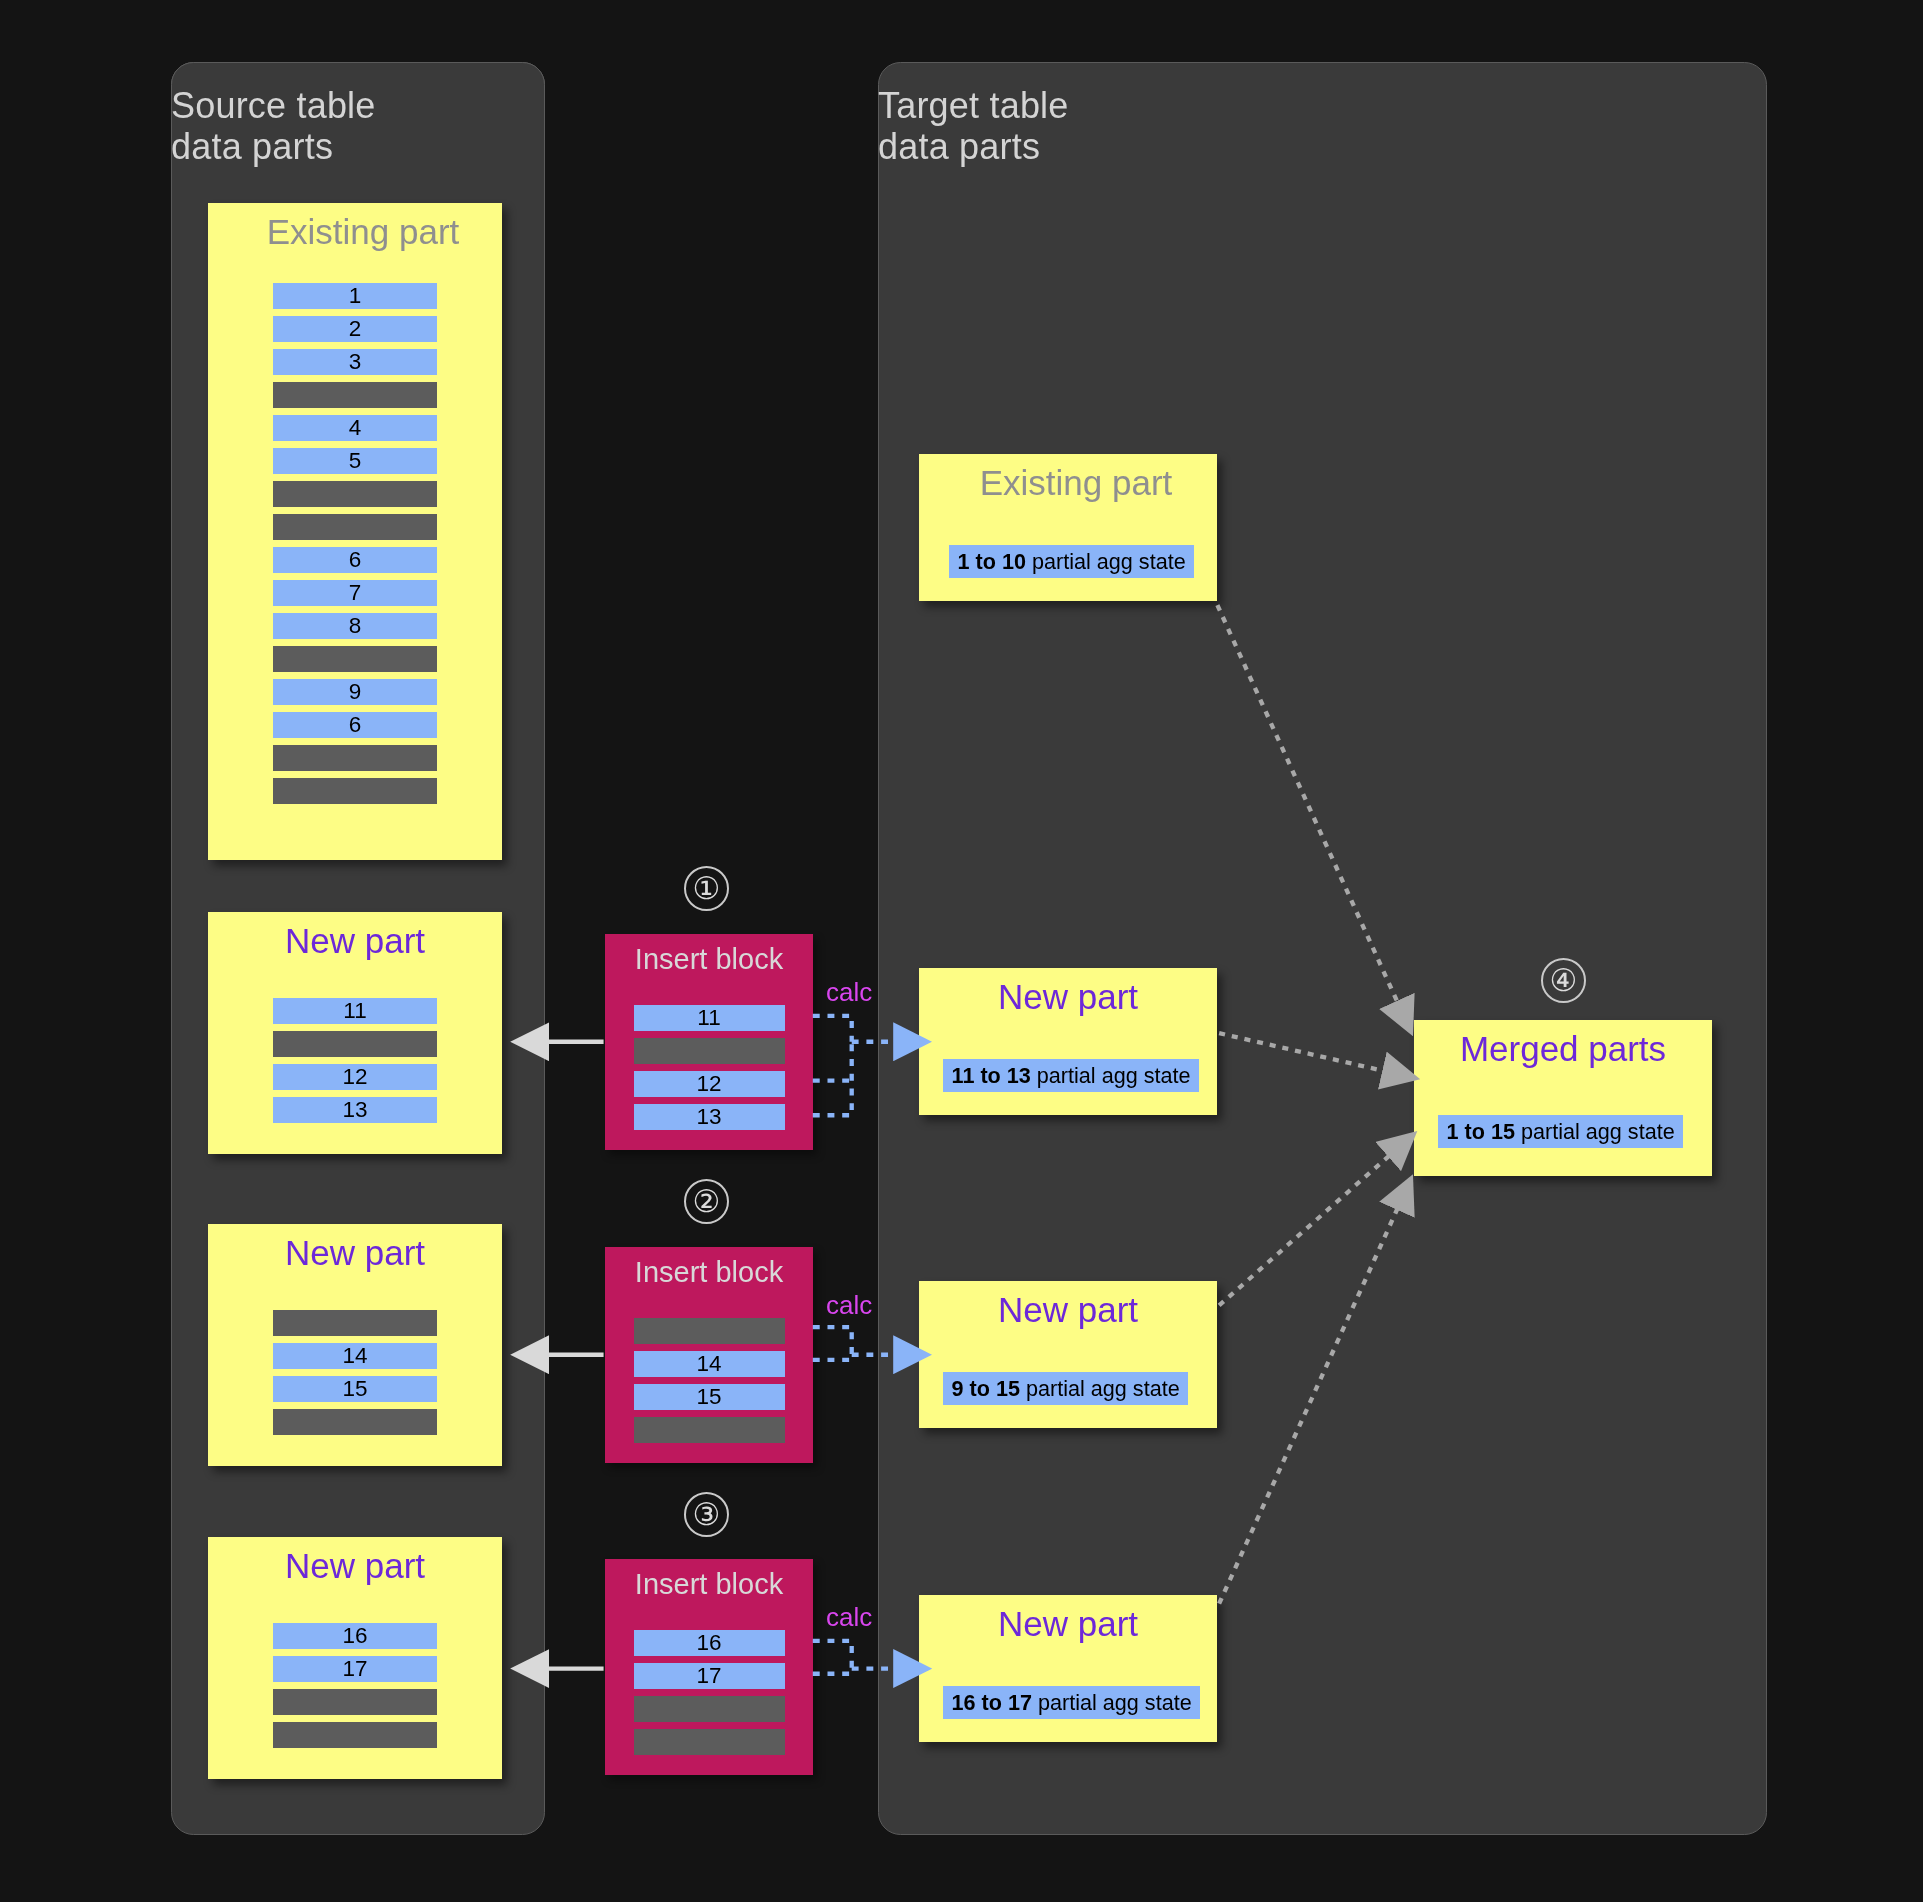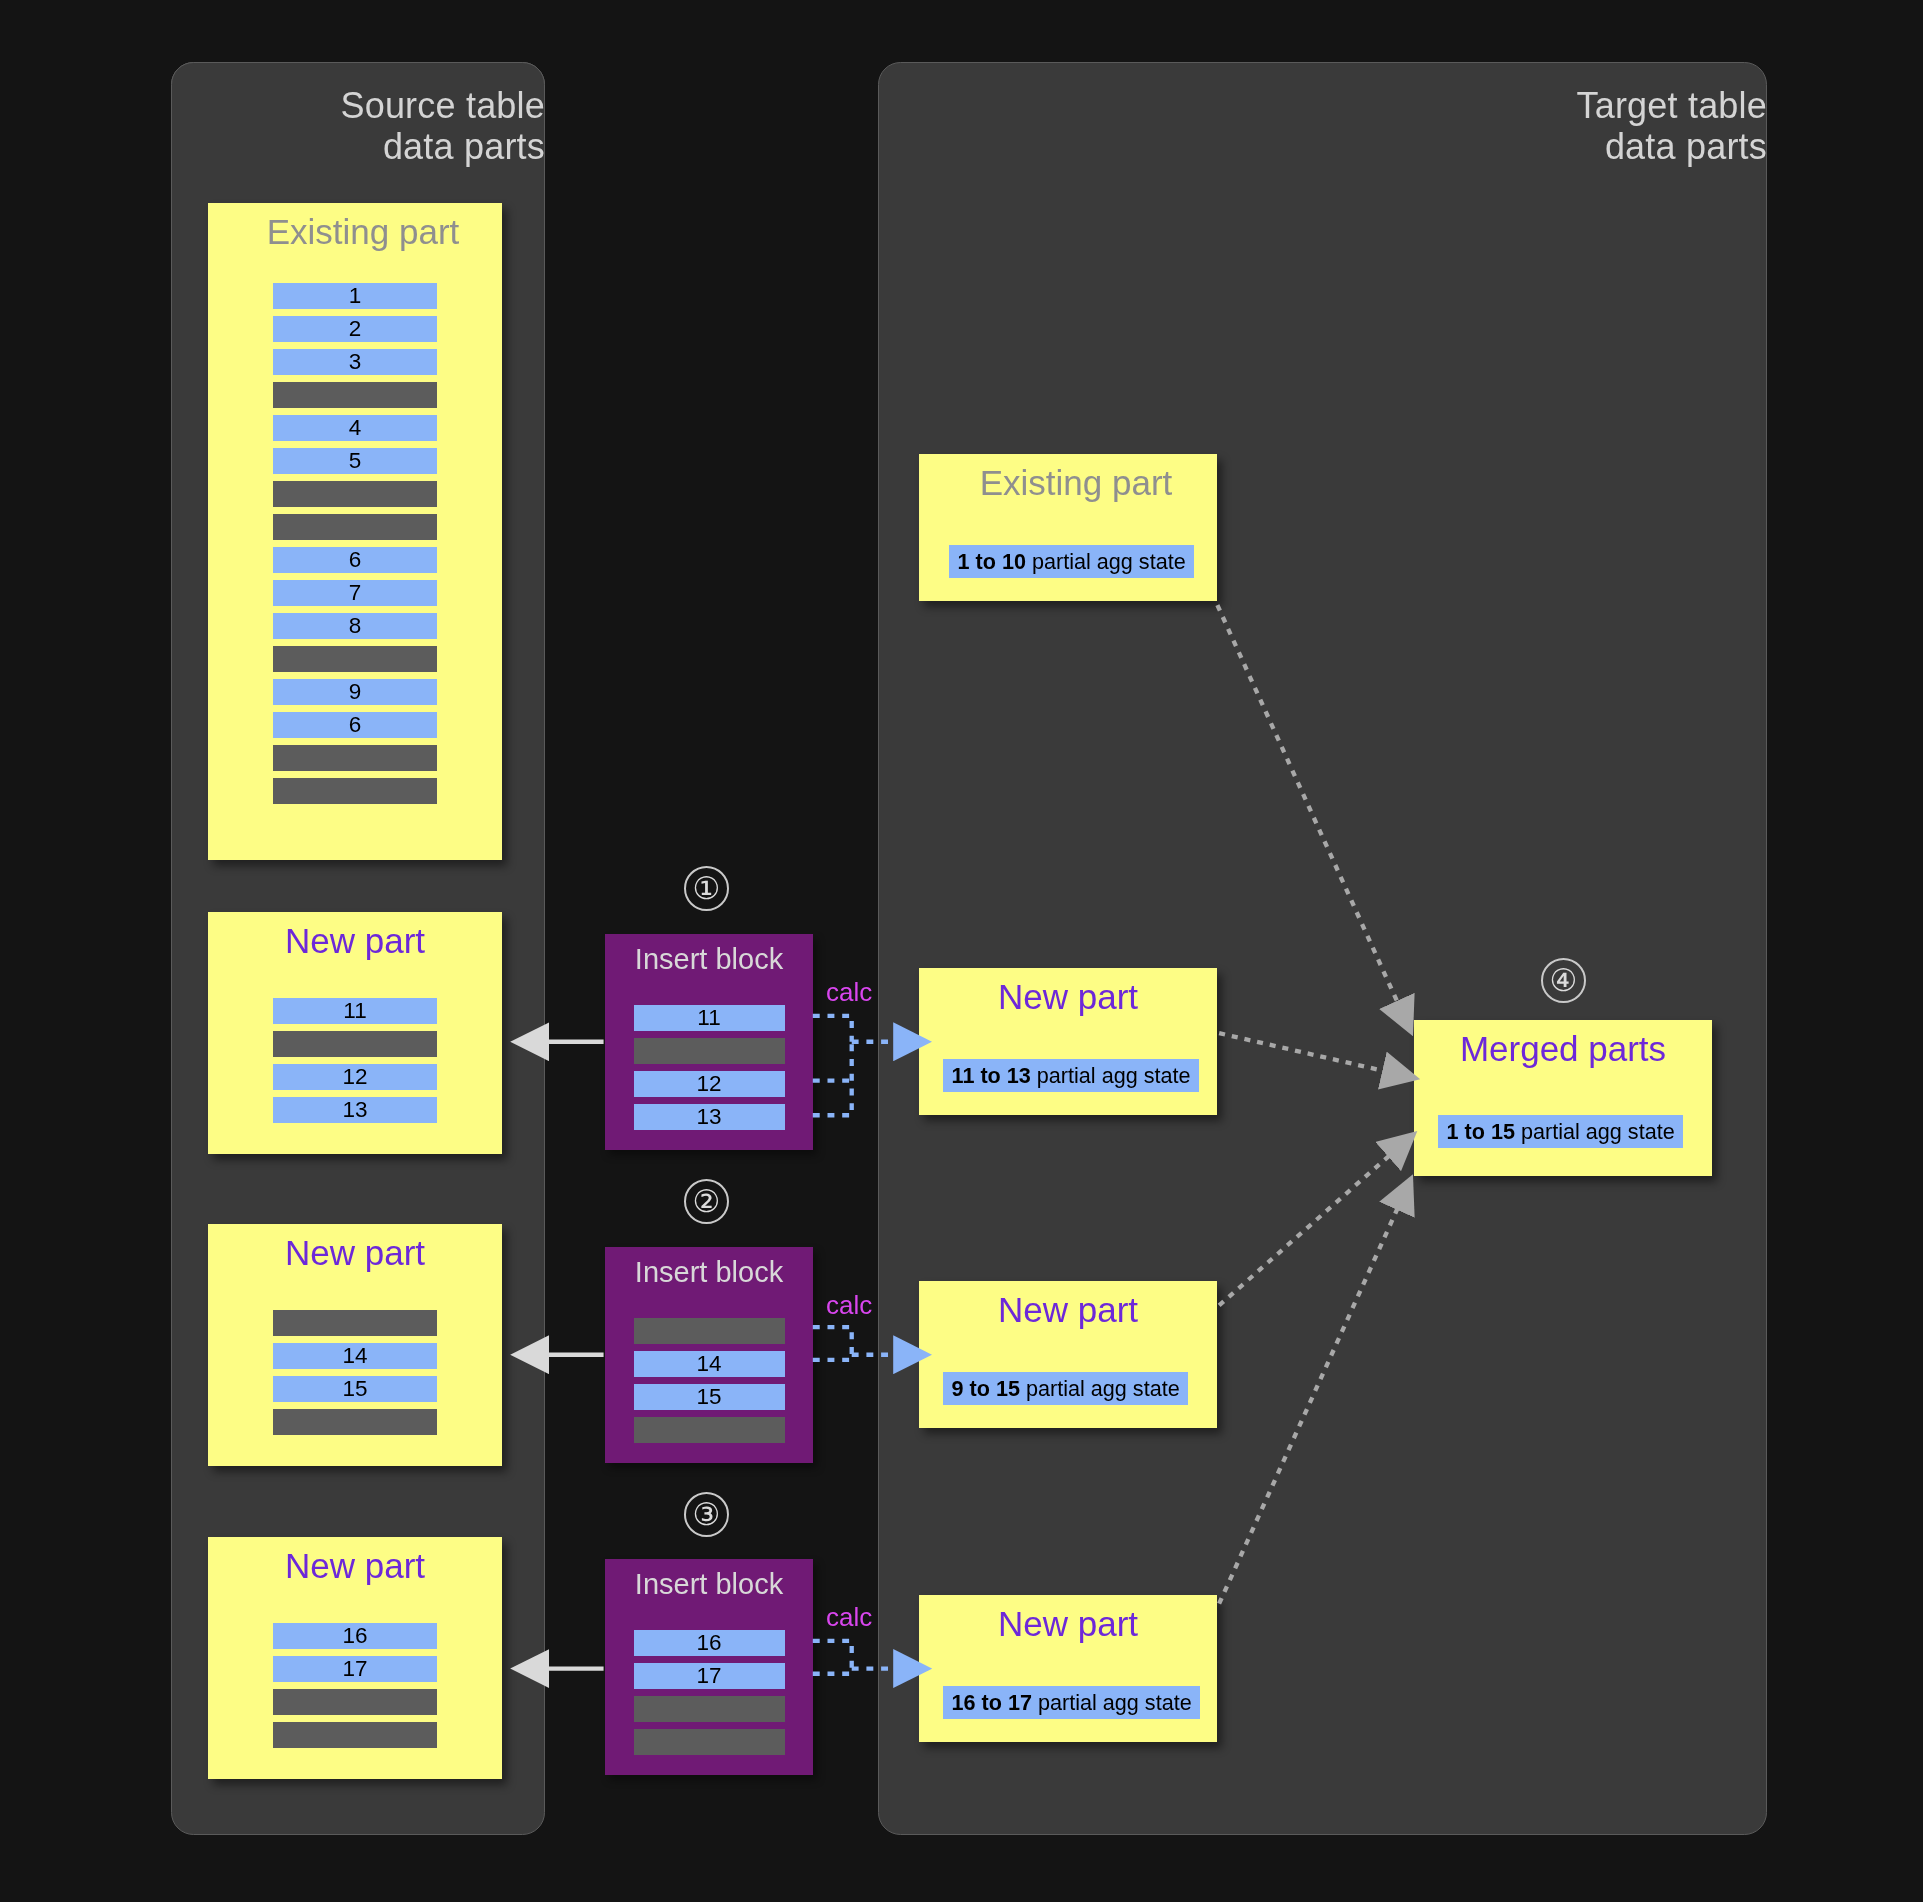--- a/index.html
+++ b/index.html
@@ -20,21 +20,21 @@
     position: absolute;
     background: #3a3a3a;
     border: 1.7px solid #5a5a5a;
     border-radius: 22.5px;
     box-sizing: border-box;
   }
   .panel-title {
     position: absolute;
     left: 0;
     right: 0;
-    text-align: right;
+    text-align: left;
     color: #d4d4d4;
     font-size: 36px;
     line-height: 1.15;
     white-space: pre-line;
     letter-spacing: 0.2px;
   }
 
   
   .part {
     position: absolute;
@@ -64,21 +64,21 @@
     color: #000;
     line-height: 26px;
     box-sizing: border-box;
   }
   .row.blue { background: #8ab4f8; }
   .row.gray { background: #5c5c5c; }
 
   
   .insert-block {
     position: absolute;
-    background: #701a75;
+    background: #be185d;
     box-sizing: border-box;
     box-shadow: 4.3px 5.2px 7.8px rgba(0,0,0,.4);
   }
   .insert-title {
     text-align: center;
     color: #d8d8d8;
     font-size: 29px;
     padding-top: 8.6px;
   }
 

